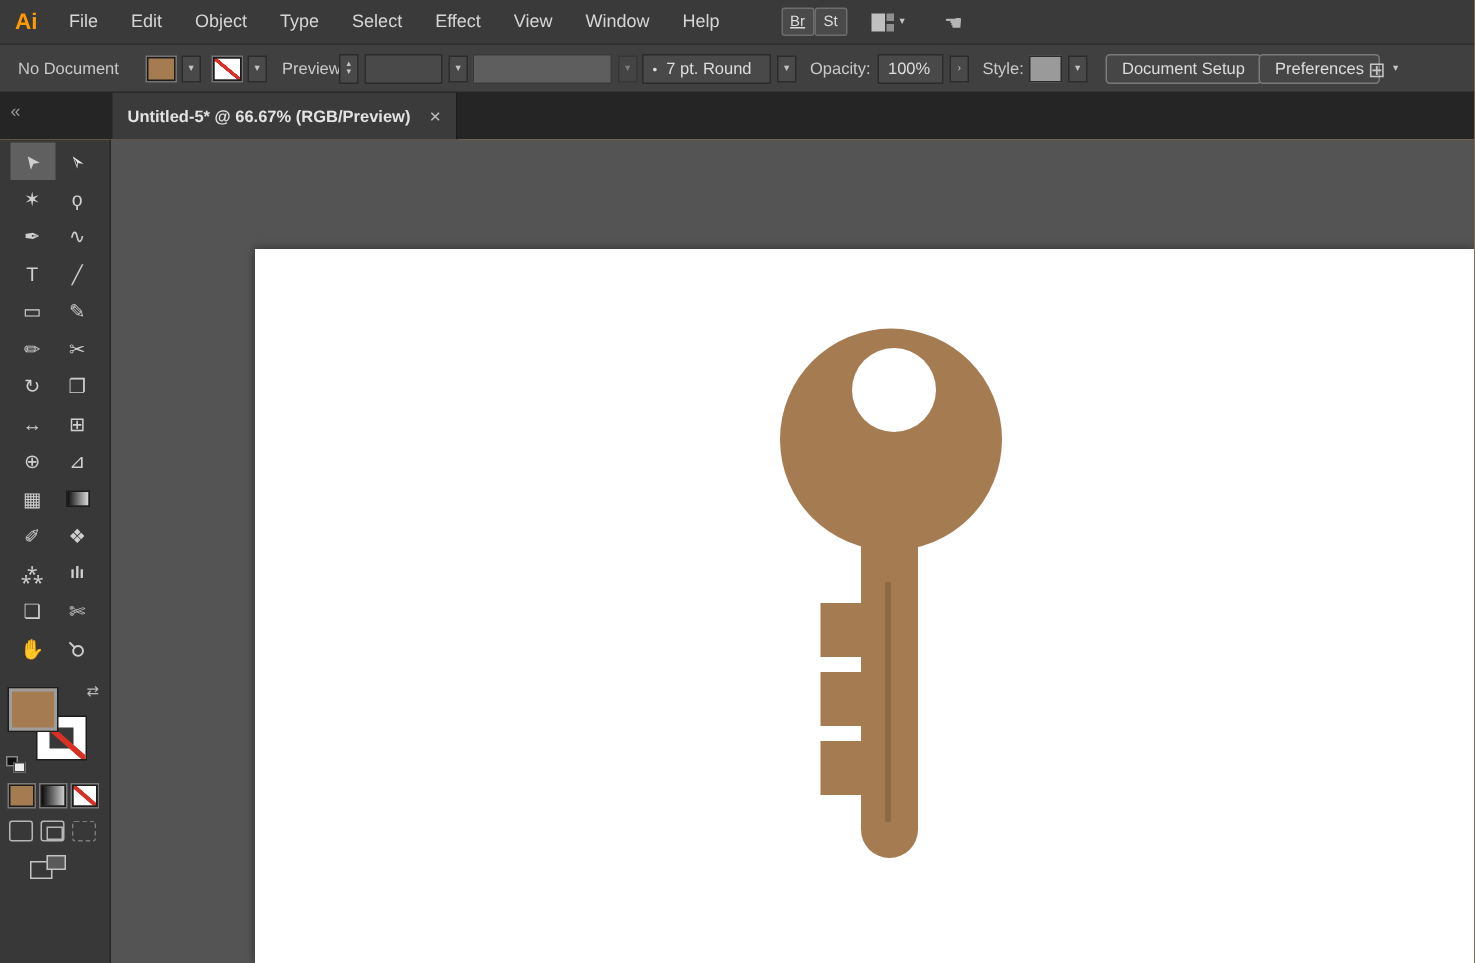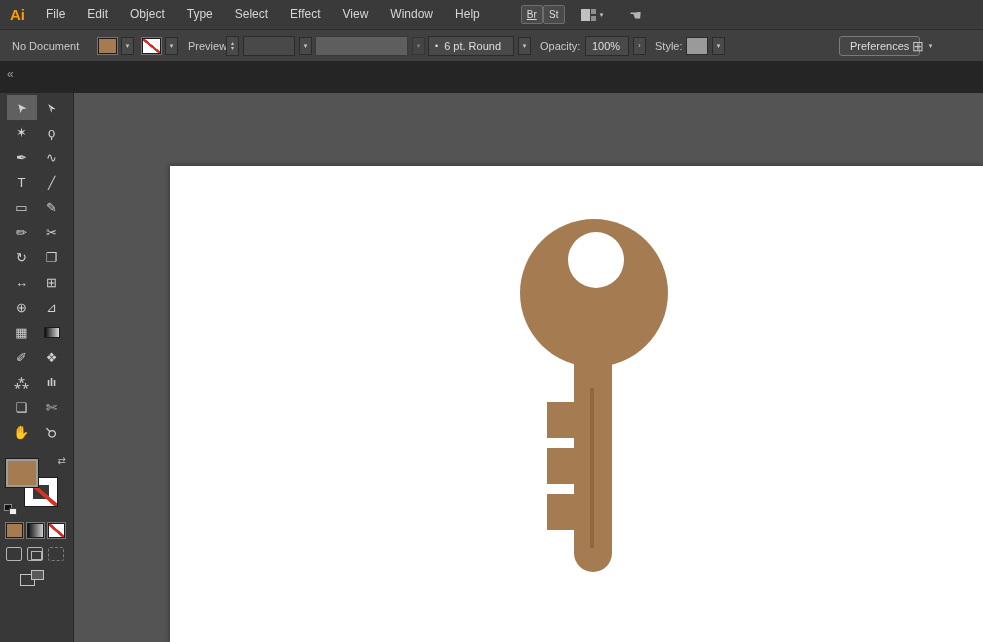--- a/index.html
+++ b/index.html
@@ -172,21 +172,21 @@
     <div class="cb pos-varcombo">
       <span class="disabled-combo" data-name="variable-width-profile-field"></span>
       <span class="dd disabled-dd" data-name="variable-width-dropdown">
           <span class="chev" data-name="chevron-down-icon">▾</span>
         </span>
     </div>
 
     <div class="cb pos-brush">
       <span class="field brush-field" data-name="brush-definition-field">
         <span class="bullet" data-name="brush-bullet-icon">•</span>
-        <span data-name="brush-value">6 pt. Round</span>
+        <span data-name="brush-value">7 pt. Round</span>
       </span>
       <span class="dd" data-name="brush-dropdown">
           <span class="chev" data-name="chevron-down-icon">▾</span>
         </span>
     </div>
 
     <div class="cb pos-opacitylbl">
         <span class="cb-label" data-name="opacity-panel-link">Opacity:</span>
       </div>
 
@@ -201,32 +201,39 @@
         <span class="cb-label" data-name="style-panel-link">Style:</span>
       </div>
 
     <div class="cb pos-style">
       <span class="style-sw" data-name="graphic-style-swatch"></span>
       <span class="dd" data-name="style-dropdown">
           <span class="chev" data-name="chevron-down-icon">▾</span>
         </span>
     </div>
 
+    <div class="cb pos-docsetup">
+        <span class="ctl-btn" data-name="document-setup-button">Document Setup</span>
+      </div>
     <div class="cb pos-prefs">
         <span class="ctl-btn" data-name="preferences-button">Preferences</span>
       </div>
 
     <div class="cb pos-arrange">
       <span class="arrange-glyph" data-name="arrange-documents-icon">⊞</span>
       <span class="chev" data-name="chevron-down-icon">▾</span>
     </div>
   </div>
 
   <div class="tabbar" data-name="document-tab-bar">
     <span class="collapse" data-name="collapse-panel-icon">«</span>
+    <div class="tab" data-name="document-tab">
+      <span data-name="document-tab-title">Untitled-5* @ 66.67% (RGB/Preview)</span>
+      <span class="tab-close" data-name="close-tab-icon">×</span>
+    </div>
   </div>
 
   <div class="toolbar" data-name="tools-panel">
     <div class="tool-grid" data-name="tool-grid">
 
         <div class="tool selected" data-name="selection-tool">
           <span class="tool-glyph">➤</span>
         </div>
 
         <div class="tool" data-name="direct-selection-tool">

